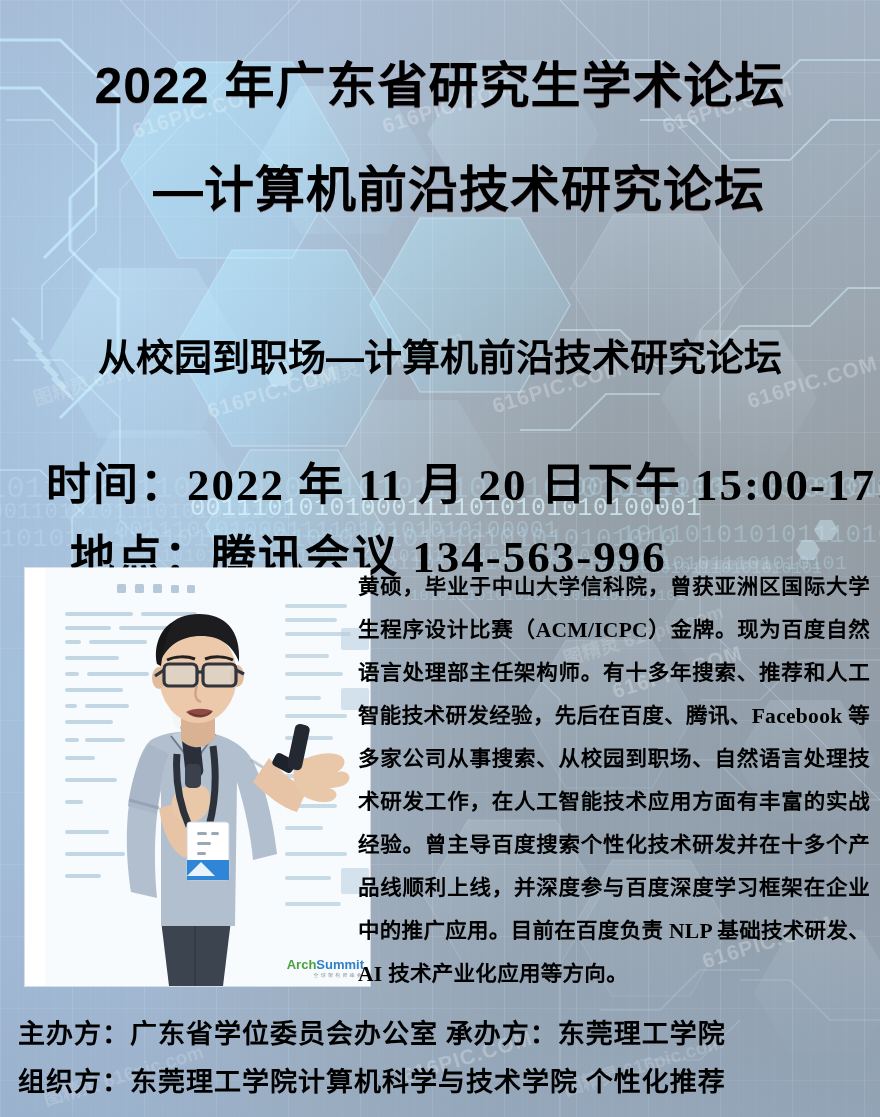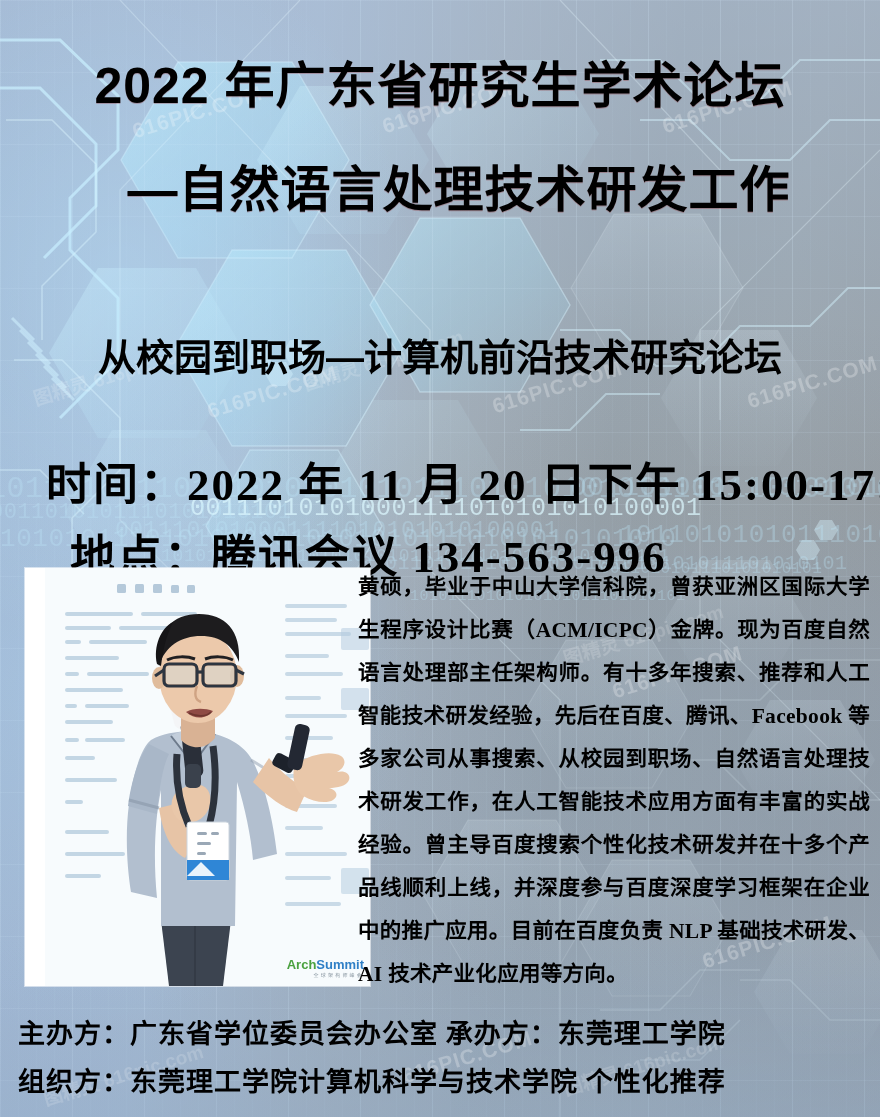--- a/index.html
+++ b/index.html
@@ -325,21 +325,21 @@
   <div class="wm" style="left:700px;top:930px;font-size:21px;">616PIC.COM</div>
   <div class="wm" style="left:400px;top:1045px;font-size:21px;">616PIC.COM</div>
 
   <div class="wm-cn" style="left:30px;top:360px;font-size:19px;">图精灵 616pic.com</div>
   <div class="wm-cn" style="left:300px;top:345px;font-size:19px;">图精灵 616pic.com</div>
   <div class="wm-cn" style="left:560px;top:620px;font-size:19px;">图精灵 616pic.com</div>
   <div class="wm-cn" style="left:40px;top:1060px;font-size:19px;">图精灵 616pic.com</div>
   <div class="wm-cn" style="left:560px;top:1050px;font-size:19px;">图精灵 616pic.com</div>
 
   <h1 id="title1" class="red">2022 年广东省研究生学术论坛</h1>
-  <h1 id="title2" class="red">—自然语言处理技术研发工作</h1>
+  <h1 id="title2" class="red">—计算机前沿技术研究论坛</h1>
   <h2 id="subtitle" class="red">从校园到职场—计算机前沿技术研究论坛</h2>
 
   <div id="time-line" class="infoline red">时间：2022 年 11 月 20 日下午 15:00-17:00</div>
   <div id="place-line" class="infoline red">地点：腾讯会议 134-563-996</div>
 
   <div id="photo">
     <svg viewBox="0 0 325 418" role="img">
       <title>演讲者手持话筒在讲台上演讲的照片</title>
 
       <rect x="0" y="0" width="325" height="418" fill="#fdfefe"></rect>

